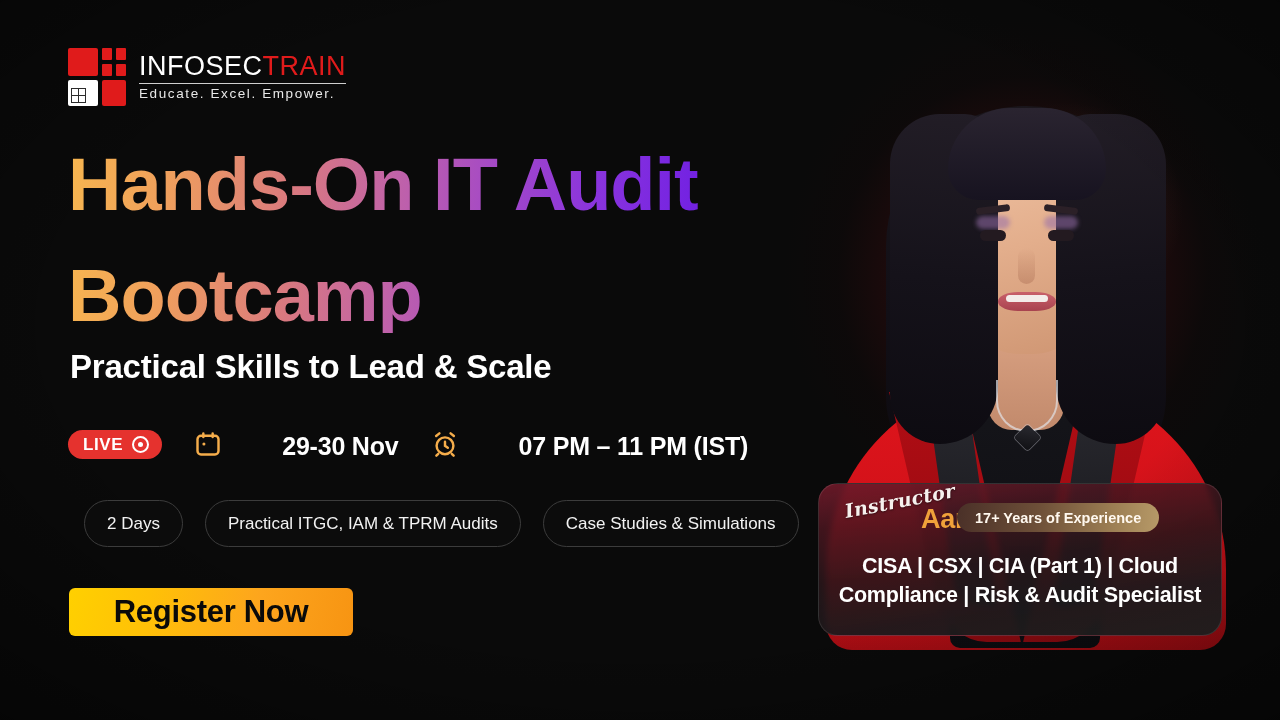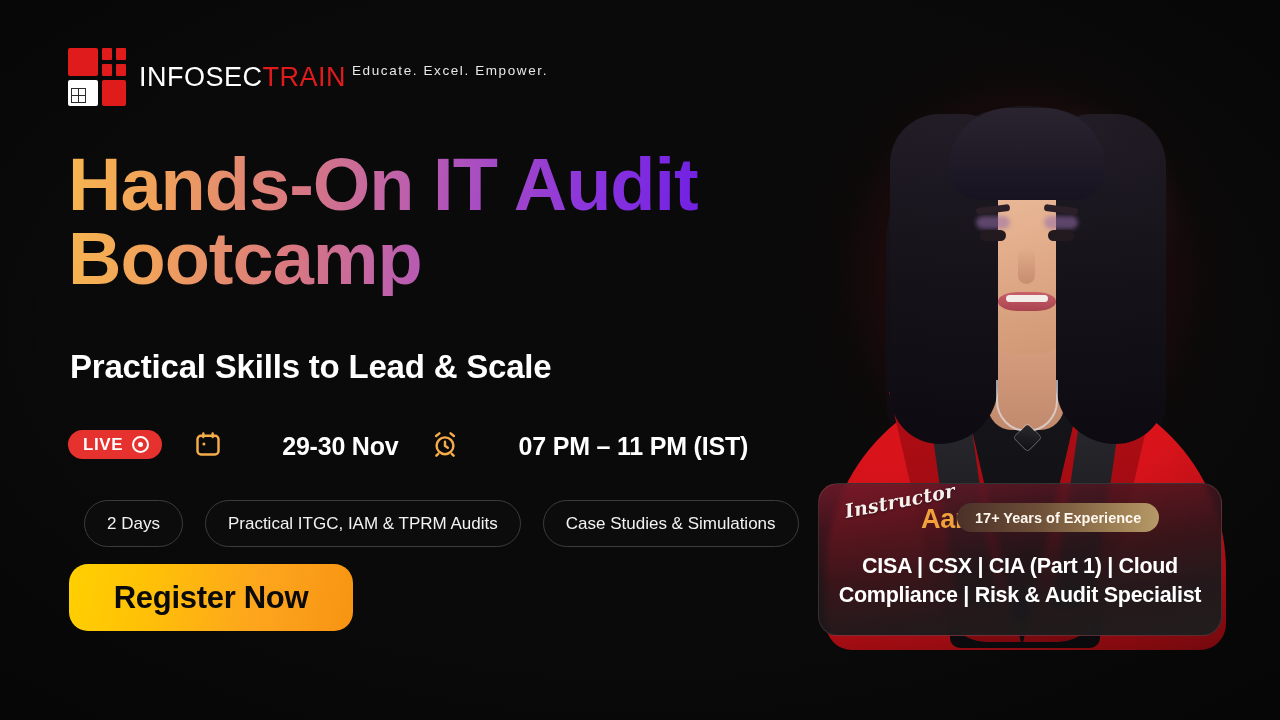--- a/index.html
+++ b/index.html
@@ -65,21 +65,21 @@
     content:""; position:absolute; left:3px; bottom:3px;
     width:13px; height:13px;
     background:
       linear-gradient(to right, transparent 45%, #2b2b2b 45%, #2b2b2b 55%, transparent 55%),
       linear-gradient(to bottom, transparent 45%, #2b2b2b 45%, #2b2b2b 55%, transparent 55%),
       #ffffff;
     border:1px solid #2b2b2b;
   }
   .lm-d { background:#e01b1b; border-radius:2px; }
 
-  .logo-text { display:flex; flex-direction:row; gap:3px; }
+  .logo-text { display:flex; flex-direction:column; gap:3px; }
   .logo-word { font-size:27px; font-weight:400; letter-spacing:0.5px; line-height:1; white-space:nowrap; }
   .logo-word .w1 { color:#ffffff; }
   .logo-word .w2 { color:#e01b1b; }
   .logo-rule { height:1px; background:#cfcfcf; width:100%; }
   .logo-tag {
     font-size:13.5px; color:#e8e8e8; letter-spacing:1.6px;
     line-height:1; white-space:nowrap; font-weight:400;
   }
 
   
@@ -87,21 +87,21 @@
     position:absolute; left:68px; top:148px;
     width:700px;
     font-size:74px; font-weight:800; line-height:1.0;
     letter-spacing:-1px;
     background:linear-gradient(95deg,
         #f7b64f 0%, #f0a05c 14%, #d9797f 32%,
         #c163a8 46%, #a449c6 60%, #8a34dd 74%, #7322e2 88%, #6b1fd8 100%);
     -webkit-background-clip:text; background-clip:text;
     -webkit-text-fill-color:transparent; color:transparent;
   }
-  .headline .l2 { display:block; }
+  .headline .l2 { display:block;margin-top:37px; }
 
   
   .subtitle {
     position:absolute; left:70px; top:348px;
     font-size:33px; font-weight:700; color:#ffffff;
     letter-spacing:-0.2px; white-space:nowrap;
   }
 
   
   .meta-row {
@@ -126,23 +126,23 @@
   .pill {
     border:1px solid #3c3c3c; border-radius:999px;
     padding:0 22px; height:47px;
     display:flex; align-items:center; justify-content:center;
     color:#f2f2f2; font-size:17px; font-weight:400; white-space:nowrap;
     background:#0c0c0c;
   }
 
   
   .cta {
-    position:absolute; left:69px; top:564px;
-    width:284px; height:67px;
-    border:none; border-radius:19px; cursor:pointer;
+    position:absolute; left:69px; top:588px;
+    width:284px; height:48px;
+    border:none; border-radius:6px; cursor:pointer;
     background:linear-gradient(102deg, #ffd000 0%, #ffc107 28%, #fda51d 66%, #f79412 100%);
     color:#0a0a0a; font-family:"Liberation Sans", sans-serif;
     font-size:31px; font-weight:700; letter-spacing:-0.3px;
   }
 
   
   .photo { position:absolute; left:790px; top:80px; width:470px; height:560px; }
 
   .p-shoulders {
     position:absolute; left:36px; top:300px; width:400px; height:270px;

